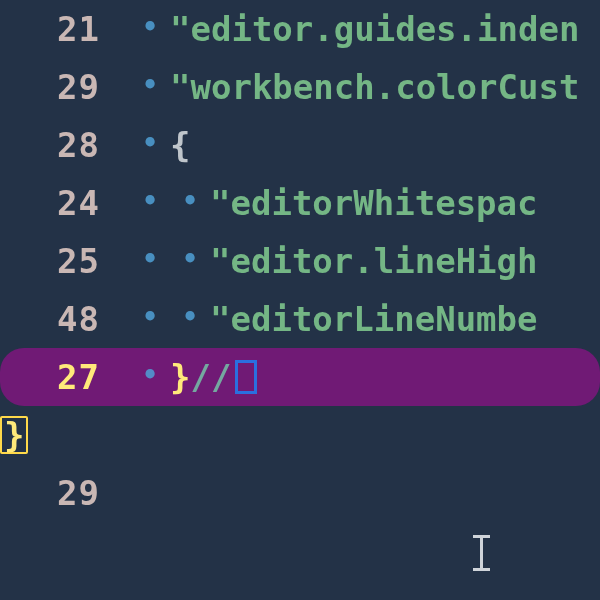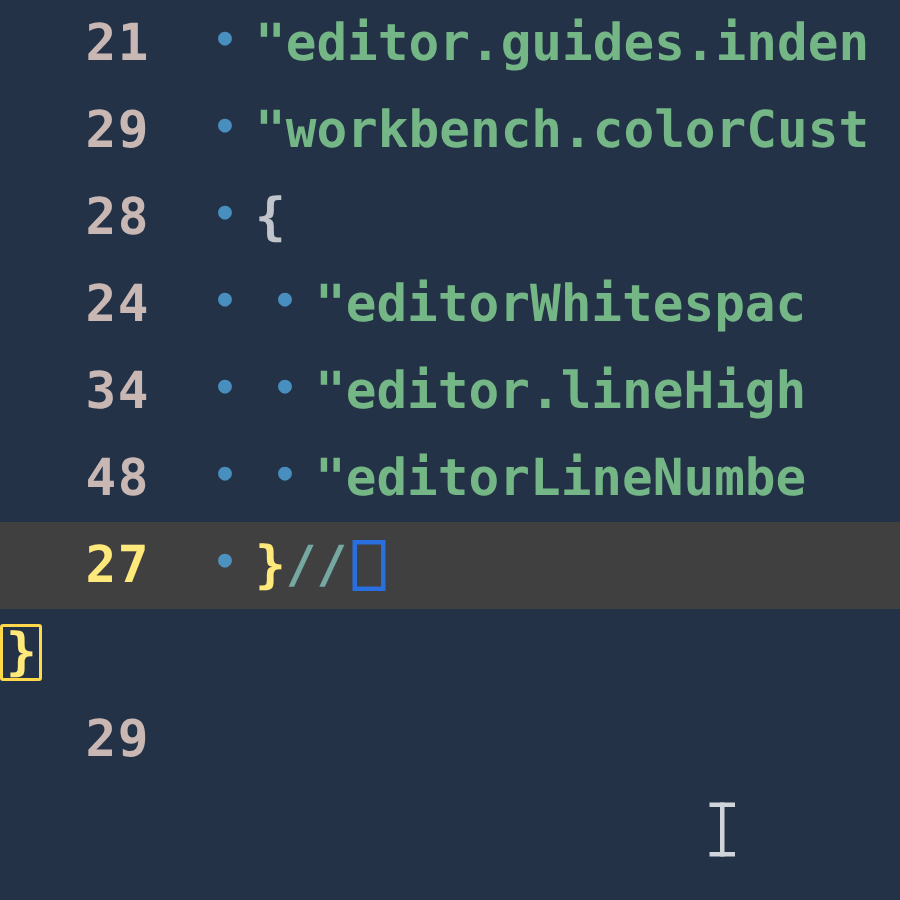--- a/index.html
+++ b/index.html
@@ -1,20 +1,20 @@
 <!DOCTYPE html>
 <html><head>
 <meta charset="utf-8">
 <style>
   html,body{margin:0;padding:0;width:600px;height:600px;overflow:hidden;
     background:#233247;font-family:"Menlo","Consolas","DejaVu Sans Mono",monospace;
     font-size:34px;line-height:1;}
   .editor{position:relative;width:600px;height:600px;}
   .line{display:flex;align-items:center;height:58px;position:relative;}
-  .line.highlight{background:#404040;}
+  .line.highlight{background:#701a75;border-radius:24px;}
   .gutter{width:130px;box-sizing:border-box;padding-right:30px;text-align:right;
     color:#c9b7b4;font-weight:700;letter-spacing:1px;user-select:none;}
   .line.highlight .gutter{color:#ffe97a;}
   .ws{display:inline-block;width:40px;text-align:center;color:#4fa0d6;opacity:.85;
     font-weight:900;font-size:26px;transform:translateY(-2px);}
   .code{white-space:pre;display:flex;align-items:center;font-weight:700;}
   .tok-key{color:#74b685;}
   .tok-punc{color:#bfc5cb;}
   .tok-brace{color:#ffe97a;}
   .tok-cmt{color:#74a8a0;}
@@ -44,21 +44,21 @@
       </div>
       <div class="line">
         <div class="gutter">28</div>
         <div class="code"><span class="ws">•</span><span class="tok-punc">{</span></div>
       </div>
       <div class="line">
         <div class="gutter">24</div>
         <div class="code"><span class="ws">•</span><span class="ws">•</span><span class="tok-key">"editorWhitespac</span></div>
       </div>
       <div class="line">
-        <div class="gutter">34</div>
+        <div class="gutter">25</div>
         <div class="code"><span class="ws">•</span><span class="ws">•</span><span class="tok-key">"editor.lineHigh</span></div>
       </div>
       <div class="line">
         <div class="gutter">48</div>
         <div class="code"><span class="ws">•</span><span class="ws">•</span><span class="tok-key">"editorLineNumbe</span></div>
       </div>
       <div class="line highlight">
         <div class="gutter">27</div>
         <div class="code"><span class="ws">•</span><span class="tok-brace">}</span><span class="tok-cmt">//</span><span class="cursor-box"></span></div>
       </div>

